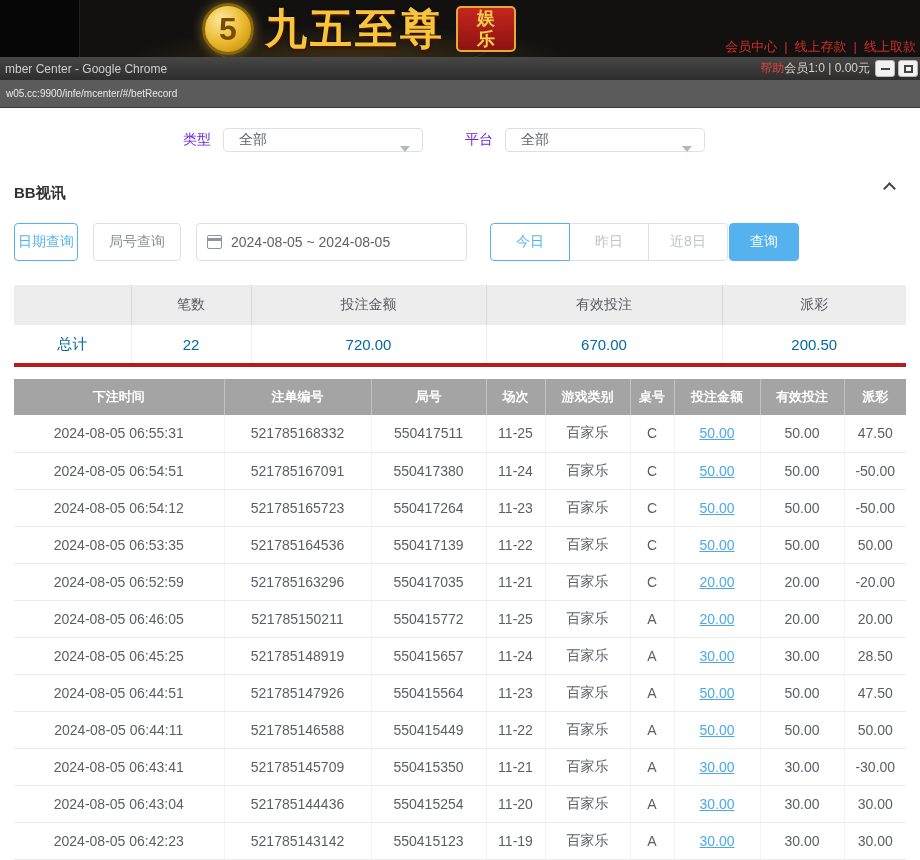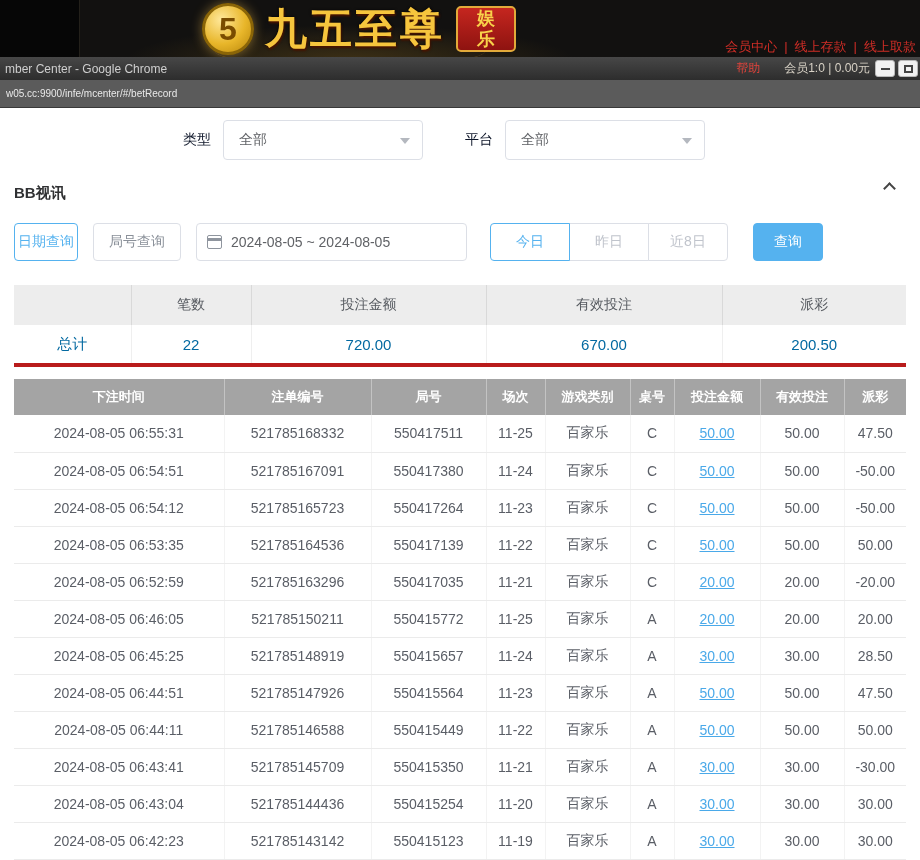--- a/index.html
+++ b/index.html
@@ -25,41 +25,41 @@
   .swoosh { position:absolute; left:215px; top:34px; width:270px; height:34px;
     border-bottom:2px solid rgba(170,130,45,.35); border-radius:50%; }
   .top-links { position:absolute; right:4px; top:38px; font-size:13px; color:#cf2d26; white-space:nowrap; }
   .top-links a { color:#cf2d26; text-decoration:none; cursor:pointer; }
   .top-links .sep { margin:0 7px; color:#cf2d26; }
 
   
   .titlebar { position:relative; height:23px; background:linear-gradient(#474747,#2d2d2d);
     display:flex; align-items:center; padding-left:5px; }
   .titlebar .title { font-size:12px; color:#cfcfcf; }
-  .tb-extra { position:absolute; right:50px; top:0; height:23px; display:flex; align-items:center; gap:24px;
+  .tb-extra { position:absolute; right:50px; top:0; height:23px; display:flex; align-items:center; gap:0;
     font-size:12px; white-space:nowrap; }
   .tb-help { color:#e0433b; }
   .tb-account { color:#d8d2c6; }
   .win-controls { position:absolute; right:2px; top:3px; display:flex; gap:3px; }
   .win-btn { width:20px; height:17px; background:#f2f2f2; border-radius:3px; border:1px solid #b9b9b9;
     display:flex; align-items:center; justify-content:center; cursor:pointer; }
   .glyph-min { width:9px; border-top:2px solid #444; }
   .glyph-max { width:9px; height:8px; border:2px solid #444; }
 
   
   .urlbar { height:28px; background:#5b5b5b; border-bottom:1px solid #383838;
     display:flex; align-items:center; padding-left:6px; }
   .urlbar .url { font-size:10px; color:#e9e9e9; }
 
   
   main { padding:0 14px; }
   .filter-row { display:flex; align-items:center; margin-top:12px; padding-left:169px; height:40px; }
-  .flabel { font-size:14px; color:#0f172a; margin-right:12px; white-space:nowrap; }
+  .flabel { font-size:14px; color:#6d28d9; margin-right:12px; white-space:nowrap; }
   .flabel.second { margin-left:42px; }
-  .select { position:relative; width:200px; height:40px; border:1px solid #dcdfe6; border-radius:4px;
+  .select { position:relative; width:200px; height:24px; border:1px solid #dcdfe6; border-radius:4px;
     background:#fff; display:flex; align-items:center; padding:0 30px 0 15px; cursor:pointer; }
   .select .val { font-size:14px; color:#606266; }
   .caret { position:absolute; right:12px; top:17px; width:0; height:0;
     border-left:5px solid transparent; border-right:5px solid transparent; border-top:6px solid #b4b8bf; }
 
   .section-header { margin-top:24px; display:flex; align-items:flex-start; justify-content:space-between; }
   .section-title { font-size:15px; font-weight:bold; color:#303133; }
   .chevron-up { width:9px; height:9px; border-left:2px solid #444; border-top:2px solid #444;
     transform:rotate(45deg); margin-right:12px; cursor:pointer; }
 
@@ -73,21 +73,21 @@
   .date-box .txt { font-size:14px; color:#606266; }
   .cal-icon { width:15px; height:14px; border:1px solid #8f959e; border-radius:2px; position:relative; flex:none; }
   .cal-icon::before { content:""; position:absolute; left:0; right:0; top:2px; border-top:3px solid #8f959e; }
   .btn-group { display:flex; margin-left:23px; }
   .seg { width:80px; height:38px; border:1px solid #dcdfe6; background:#fff; color:#c0c4cc;
     font-size:14px; cursor:pointer; font-family:inherit; }
   .seg + .seg { margin-left:-1px; }
   .seg.first { border-radius:4px 0 0 4px; }
   .seg.last { border-radius:0 4px 4px 0; }
   .seg.active { border-color:#55b2ef; color:#55b2ef; position:relative; z-index:1; }
-  .btn.primary { margin-left:25px; border:1px solid #55b2ef; background:#55b2ef; color:#fff; padding:0 20px; }
+  .btn.primary { margin-left:1px; border:1px solid #55b2ef; background:#55b2ef; color:#fff; padding:0 20px; }
 
   table { border-collapse:collapse; table-layout:fixed; width:892px; }
   .summary-table { margin-top:24px; }
   .summary-table th { background:#ededed; height:40px; font-size:14px; font-weight:normal; color:#55595f;
     border-right:1px solid #d9d9d9; }
   .summary-table th:last-child { border-right:none; }
   .summary-table td { height:40px; text-align:center; font-size:15px; color:#0369a1;
     border-bottom:4px solid #b91c1c; border-right:1px solid #efefef; }
   .summary-table td:last-child { border-right:none; }
 

